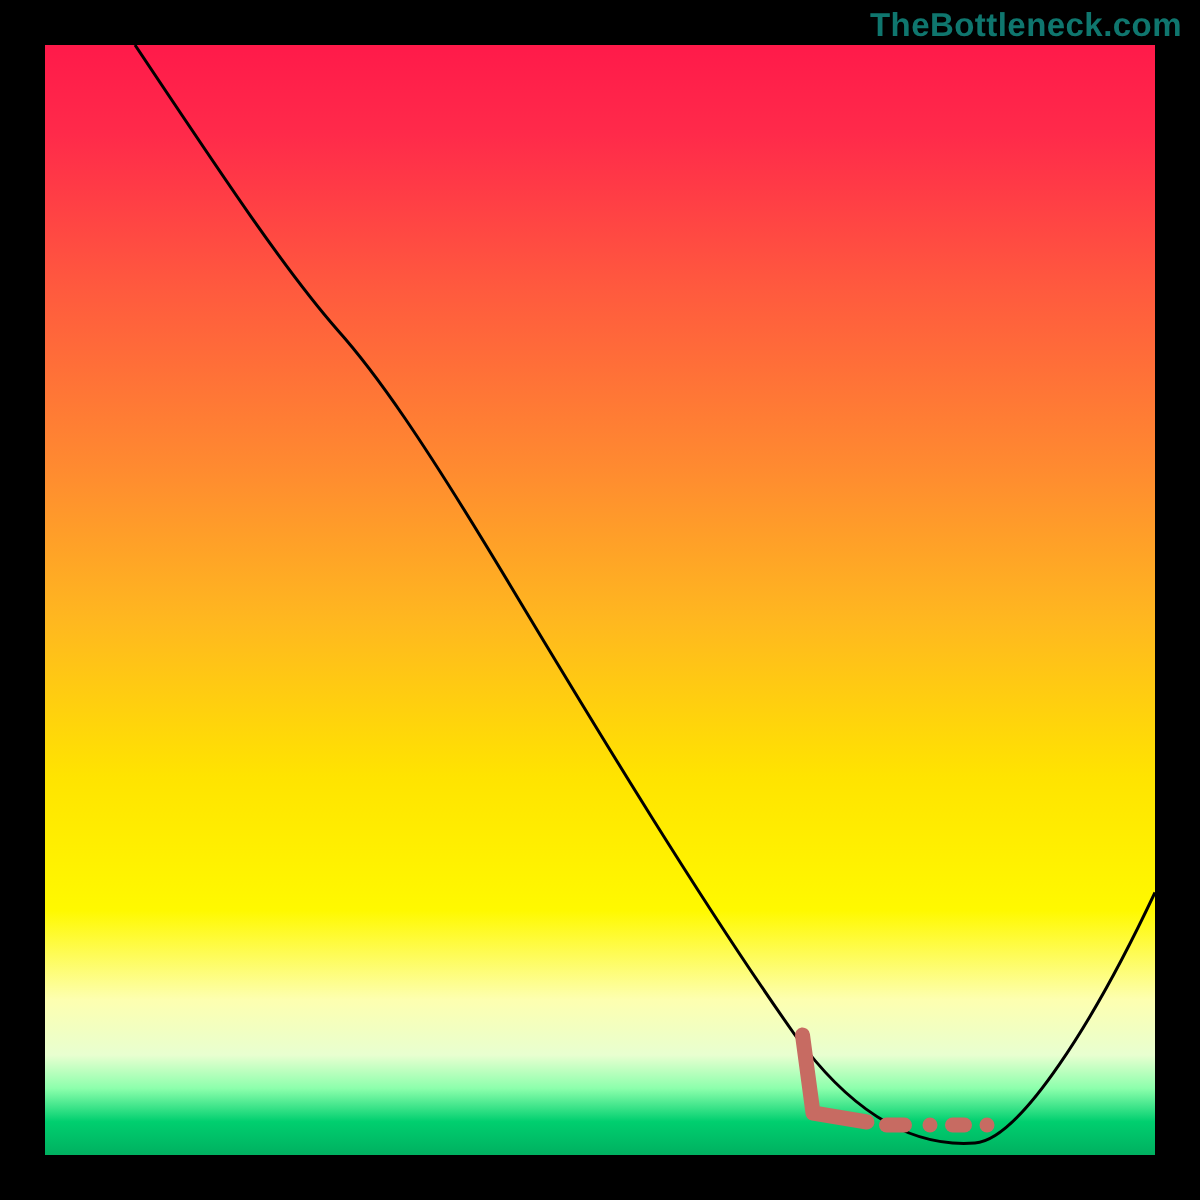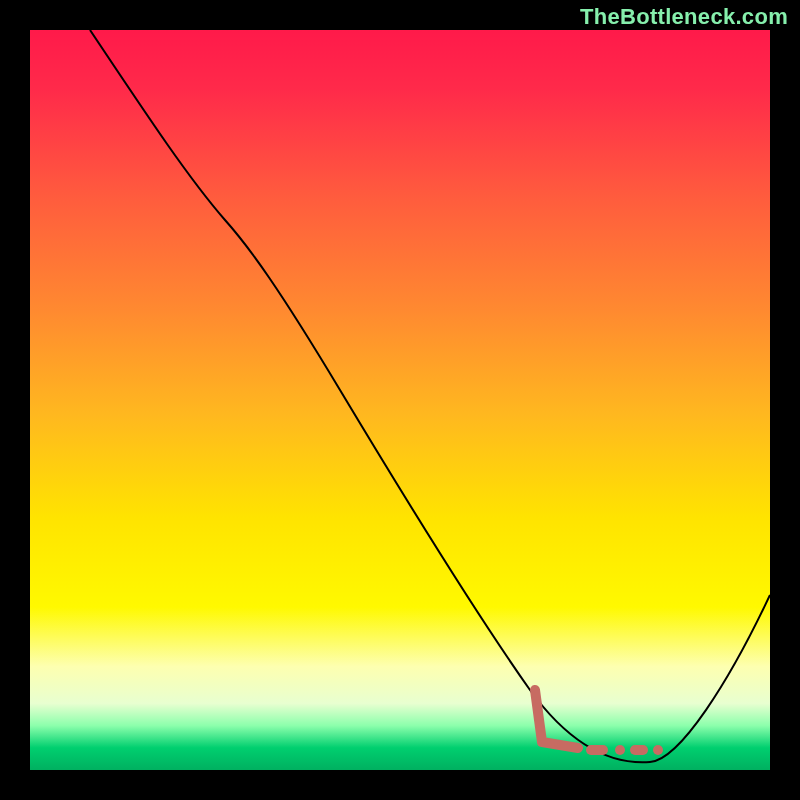--- a/index.html
+++ b/index.html
@@ -13,21 +13,21 @@
   .outer {
     position: relative;
     width: 800px;
     height: 800px;
     background: #000;
   }
   .attribution {
     position: absolute;
     top: 4px;
     right: 12px;
-    color: #86efac;
+    color: #0f766e;
     font-size: 22px;
     font-weight: bold;
     letter-spacing: 0.3px;
   }
   .plot {
     position: absolute;
     left: 30px;
     top: 30px;
     width: 740px;
     height: 740px;

